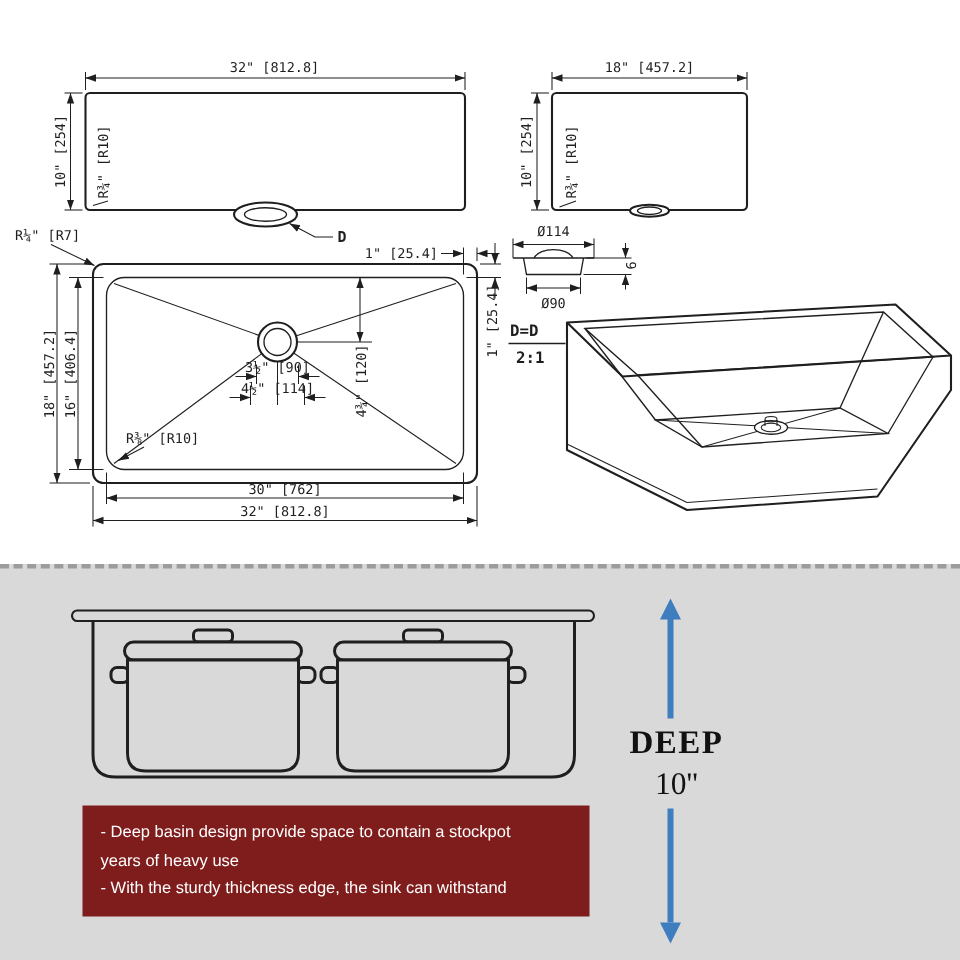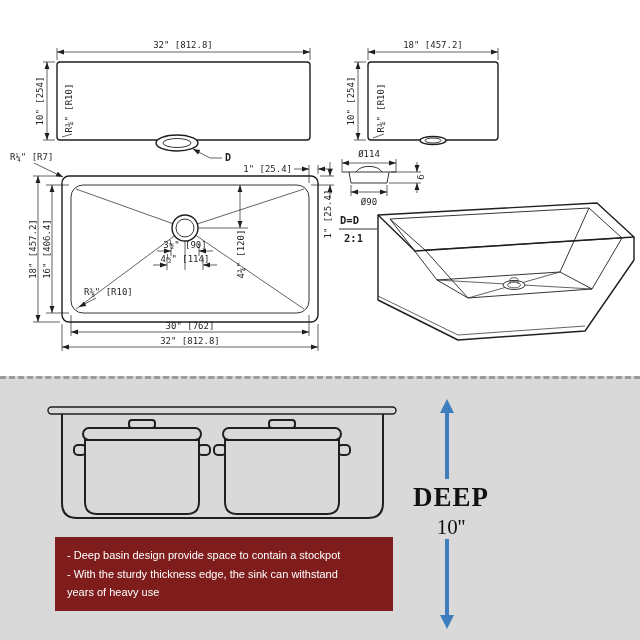--- a/index.html
+++ b/index.html
@@ -17,21 +17,21 @@
   .dim  { stroke:#1f1f1f; stroke-width:0.7; fill:none; }
   .wfill { fill:#ffffff; }
 
   
   .bottom-band { position:absolute; left:0; top:376px; width:640px; height:264px;
                  background:#d9d9d9; border-top:3px dashed #9c9c9c; }
   .pots-svg { position:absolute; left:40px; top:16px; }
   .arrow-svg { position:absolute; left:430px; top:14px; }
   .deep-text { position:absolute; left:405px; top:103px; width:92px; text-align:center;
                color:#111; font-family:"Liberation Serif", serif; }
-  .deep-word { font-size:27px; font-weight:bold; letter-spacing:1px; }
+  .deep-word { font-size:22px; font-weight:bold; letter-spacing:1px; }
   .deep-value { font-size:21px; font-weight:normal; margin-top:2px; }
   .note-box { position:absolute; left:55px; top:158px; width:338px; min-height:74px;
               background:#7f1d1d; color:#ffffff; font-size:11px; line-height:1.7;
               padding:9px 12px; }
   .pot-fill { fill:#d9d9d9; }
 </style>
 </head>
 <body>
 
 <div class="page">
@@ -226,18 +226,18 @@
       <polygon points="17,236 10,222 24,222" fill="#3e7dbe"></polygon>
     </svg>
 
     <div class="deep-text">
       <div class="deep-word">DEEP</div>
       <div class="deep-value">10''</div>
     </div>
 
     <div class="note-box">
       <div>- Deep basin design provide space to contain a stockpot</div>
+      <div>years of heavy use</div>
       <div>- With the sturdy thickness edge, the sink can withstand</div>
-      <div>years of heavy use</div>
     </div>
   </div>
 
 </div>
 
 </body></html>

